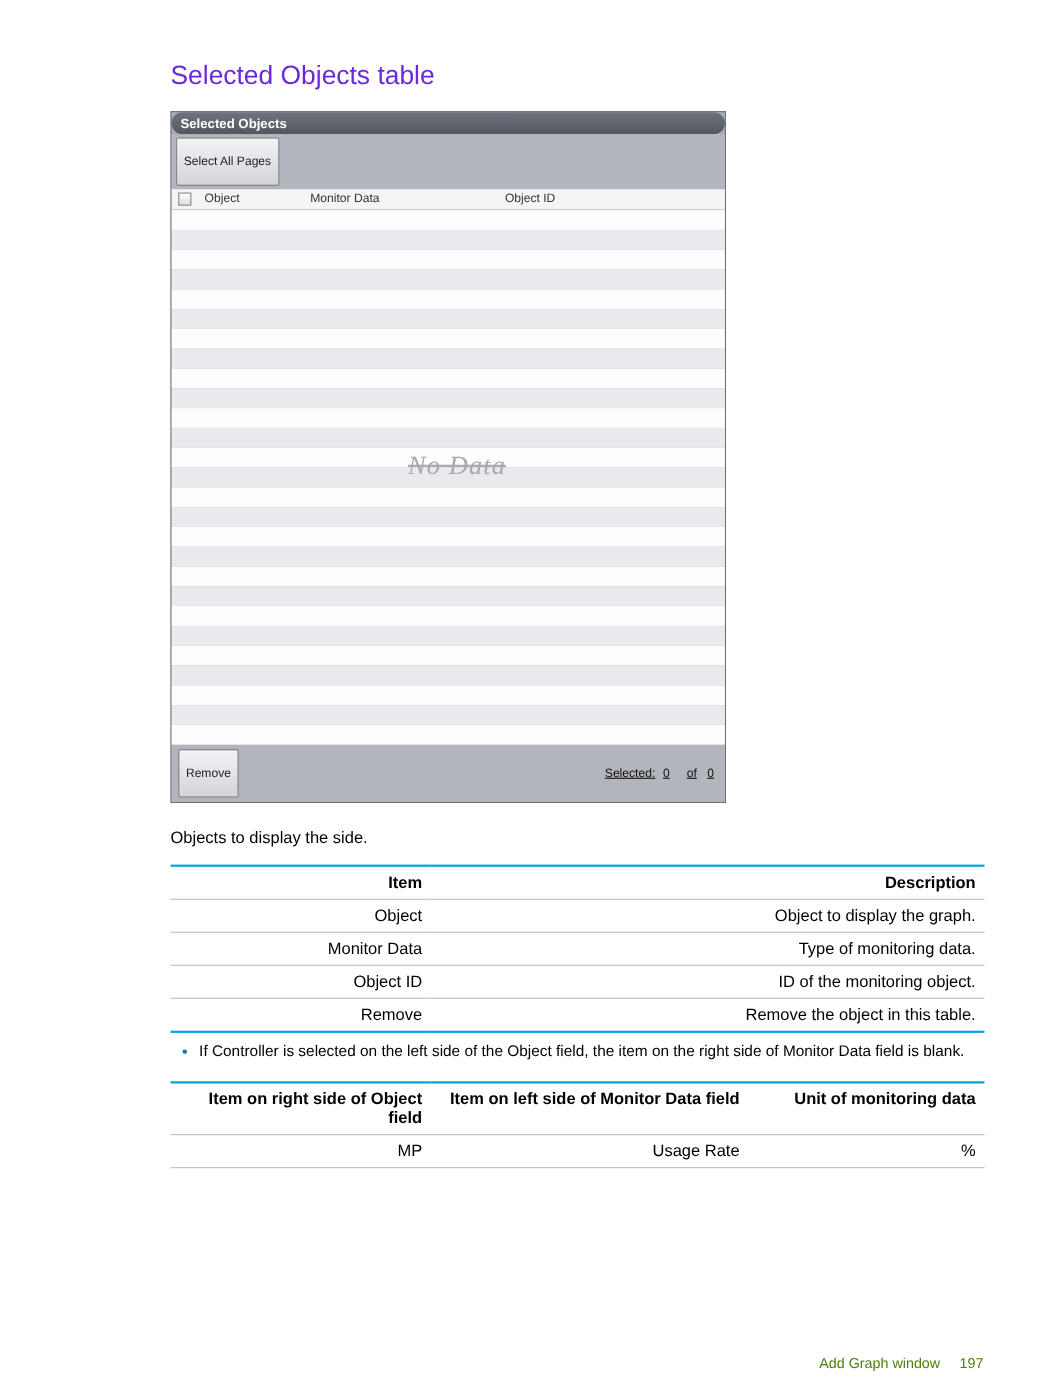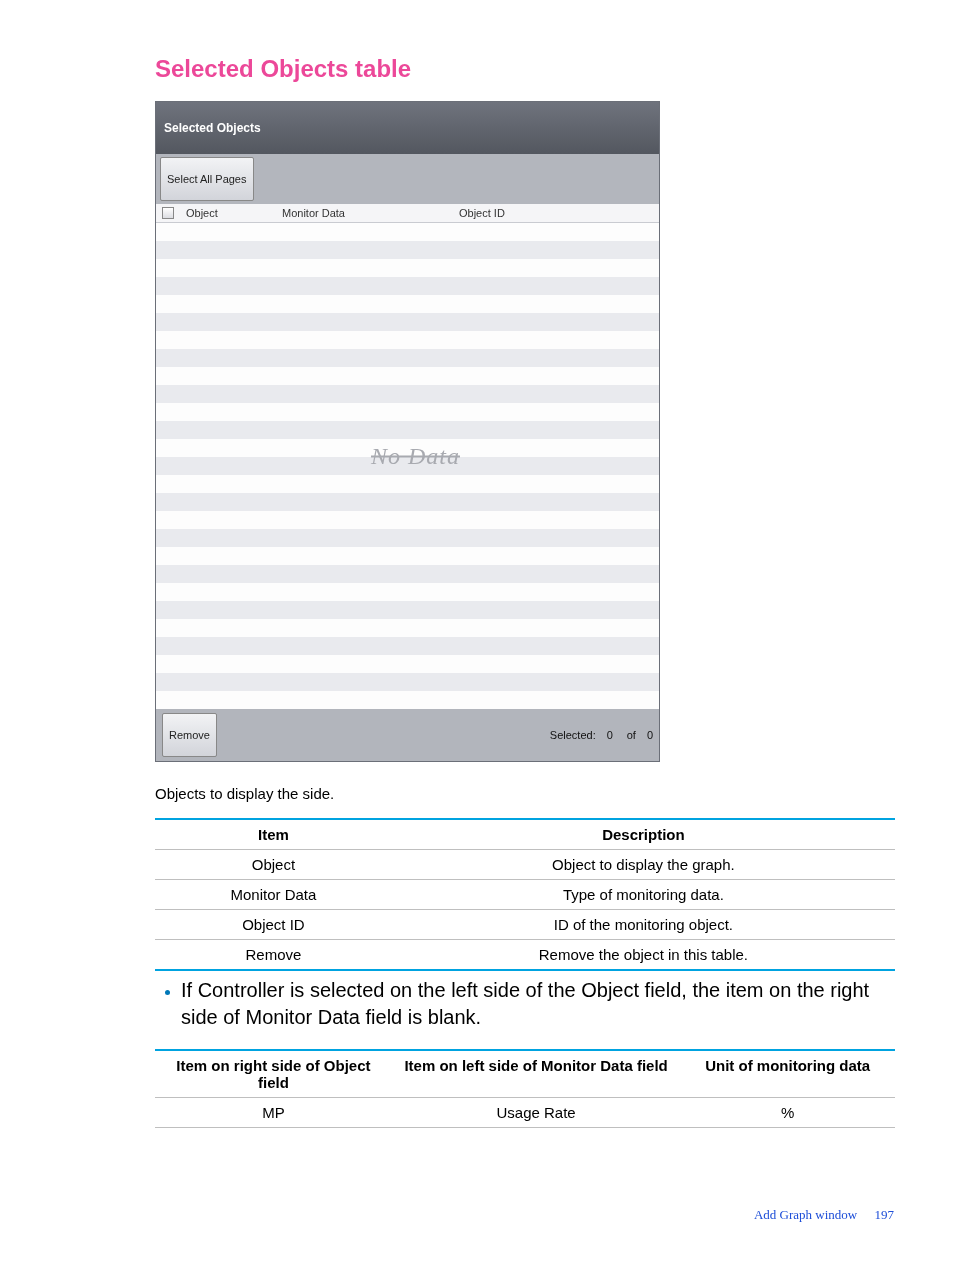--- a/index.html
+++ b/index.html
@@ -11,41 +11,42 @@
   }
   .page {
     width: 954px;
     min-height: 1271px;
     padding: 55px 60px 40px 155px;
     box-sizing: border-box;
     position: relative;
   }
   h2.section-title {
     font-family: "Segoe UI Light", "Helvetica Neue", Arial, sans-serif;
-    font-weight: 700;
+    font-weight: 400;
     font-size: 24px;
-    color: #ec4899;
+    color: #6d28d9;
     margin: 0 0 18px 0;
   }
 
   
   .sel-panel {
     width: 503px;
     border: 1px solid #6b6f78;
     background: #aaaeb6;
     font-size: 11px;
     color: #1a1a1a;
   }
   .sel-panel-header {
     background: #5a5e69;
     background: linear-gradient(#6f737d,#53575f);
     color: #fff;
     font-weight: bold;
     font-size: 12px;
-    padding: 19px 8px;
+    padding: 3px 8px;
+    border-radius: 10px;
   }
   .sel-toolbar {
     background: #b3b6bd;
     padding: 3px 4px;
   }
   .sel-btn {
     display: inline-block;
     background: linear-gradient(#f2f3f5,#d2d4da);
     border: 1px solid #888;
     border-radius: 2px;
@@ -90,60 +91,59 @@
     font-style: italic;
   }
   .sel-footer {
     display: flex;
     align-items: center;
     background: #b2b5bc;
     padding: 4px 6px;
   }
   .sel-footer .spacer { flex: 1; }
   .sel-footer-text { font-size: 11px; color: #111; }
-  .sel-footer-text span { display:inline-block; min-width: 14px; text-align:right; }
+  .sel-footer-text span { display:inline-block; min-width: 14px; text-align:center;text-decoration:underline; }
 
   .body-text {
     font-size: 15px;
     margin: 22px 0 14px 0;
     line-height: 1.35;
   }
 
   
   table.desc {
     width: 740px;
     border-collapse: collapse;
     font-size: 15px;
   }
   table.desc th, table.desc td {
-    text-align: center;
+    text-align: right;
     padding: 6px 8px;
     border-top: 1px solid #bfbfbf;
     vertical-align: top;
   }
   table.desc tr:last-child td { border-bottom: 1px solid #bfbfbf; }
   table.desc th {
     font-weight: bold;
     border-top: 2px solid #00a3e0;
     border-bottom: 1px solid #bfbfbf;
   }
   table.desc tr.lastcap td { border-bottom: 2px solid #00a3e0; }
   table.desc .col1 { width: 32%; }
 
   .bullet-list { margin: 6px 0 18px 0; padding-left: 26px; }
-  .bullet-list li { font-size: 20px; line-height: 1.35; margin-bottom: 6px; }
+  .bullet-list li { font-size: 14px; line-height: 1.35; margin-bottom: 6px; }
   .bullet-list li::marker { color: #0078b8; font-size: 16px; }
 
   .page-footer {
     position: absolute;
-    bottom: 48px;
+    bottom: 24px;
     right: 60px;
     font-size: 13px;
-    color: #1d4ed8;
-    font-family: Liberation Serif, serif;
+    color: #4d7c0f;
   }
   .page-footer .num { margin-left: 14px; }
 
   .chk {
     width: 12px; height: 12px;
     border: 1px solid #888;
     background: linear-gradient(#fff,#dcdde2);
     box-sizing: border-box;
   }
 </style>

